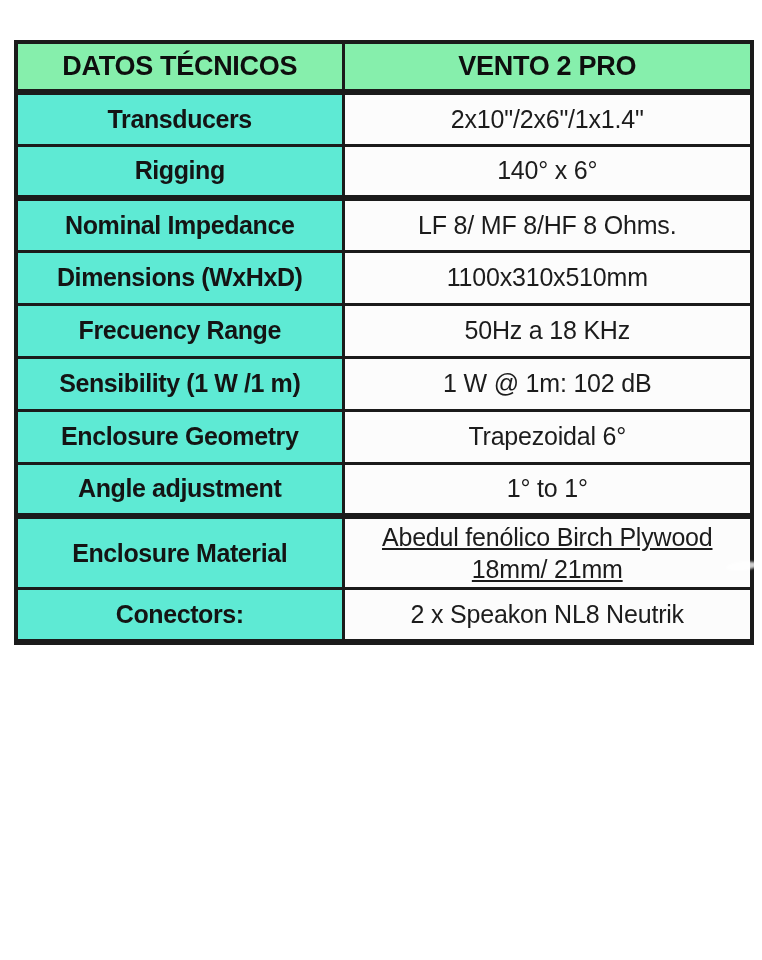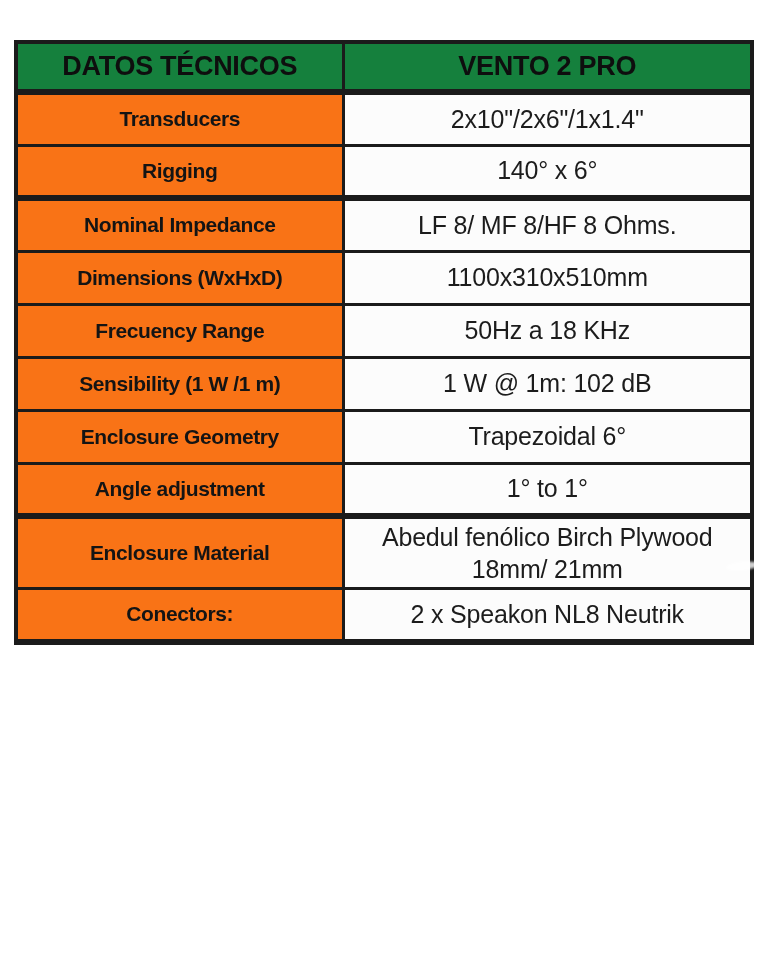--- a/index.html
+++ b/index.html
@@ -17,47 +17,47 @@
     border-collapse: collapse;
     table-layout: fixed;
     border: 4px solid #1b1b1b;
   }
   .spec-table th, .spec-table td {
     border: 3px solid #1b1b1b;
     vertical-align: middle;
     padding: 2px 4px;
   }
   .spec-table thead th {
-    background: #15803d;
+    background: #86efac;
     height: 50px;
     font-size: 27px;
     font-weight: bold;
     color: #0e0e0e;
     text-align: center;
     letter-spacing: -0.3px;
     border-bottom-width: 6px;
   }
   tr.single { height: 53px; }
   td.label-cell {
-    background: #f97316;
+    background: #5eead4;
     font-weight: bold;
-    font-size: 21px;
+    font-size: 25px;
     text-align: center;
     color: #141414;
     letter-spacing: -0.4px;
   }
   td.value-cell {
     background: #fcfcfc;
     font-size: 25px;
     font-weight: normal;
     text-align: center;
     color: #1c1c1c;
     letter-spacing: -0.2px;
   }
-  td.value-cell .line { line-height: 32px; }
+  td.value-cell .line { line-height: 32px; text-decoration: underline; }
   td.value-cell .overflow-line {
     white-space: nowrap;
     text-align: left;
     padding-left: 6px;
     overflow: visible;
   }
   tr.thick-bottom td { border-bottom-width: 6px; }
   tr.tall td { height: 72px; }
   .glare {
     position: absolute;

